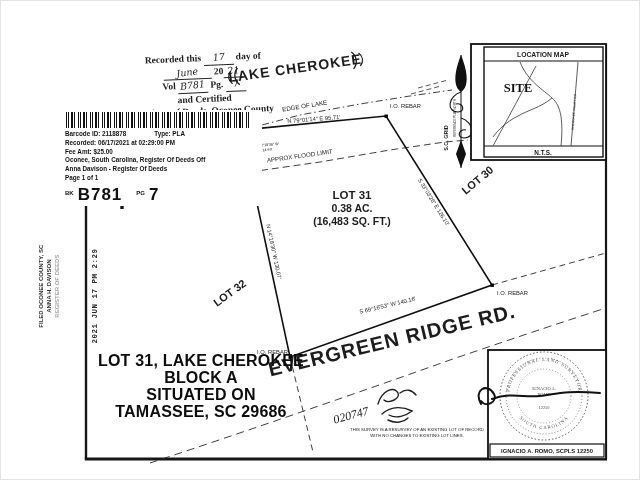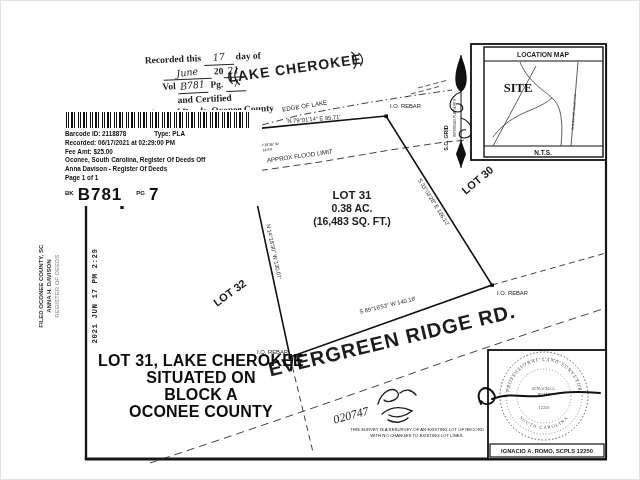--- a/index.html
+++ b/index.html
@@ -210,18 +210,18 @@
 
   <div class="abs filed">
     <div>FILED OCONEE COUNTY, SC</div>
     <div>ANNA H. DAVISON</div>
     <div class="faint">REGISTER OF DEEDS</div>
   </div>
   <div class="abs datestamp">2021 JUN 17 PM 2:29</div>
 
   <div class="abs title-block">
     <div>LOT 31, LAKE CHEROKEE</div>
+    <div>BLOCK  A</div>
     <div>SITUATED ON</div>
-    <div>BLOCK  A</div>
-    <div>OCONEE COUNTY</div>
+    <div>TAMASSEE, SC 29686</div>
   </div>
 
 </div>
 
 </body></html>

